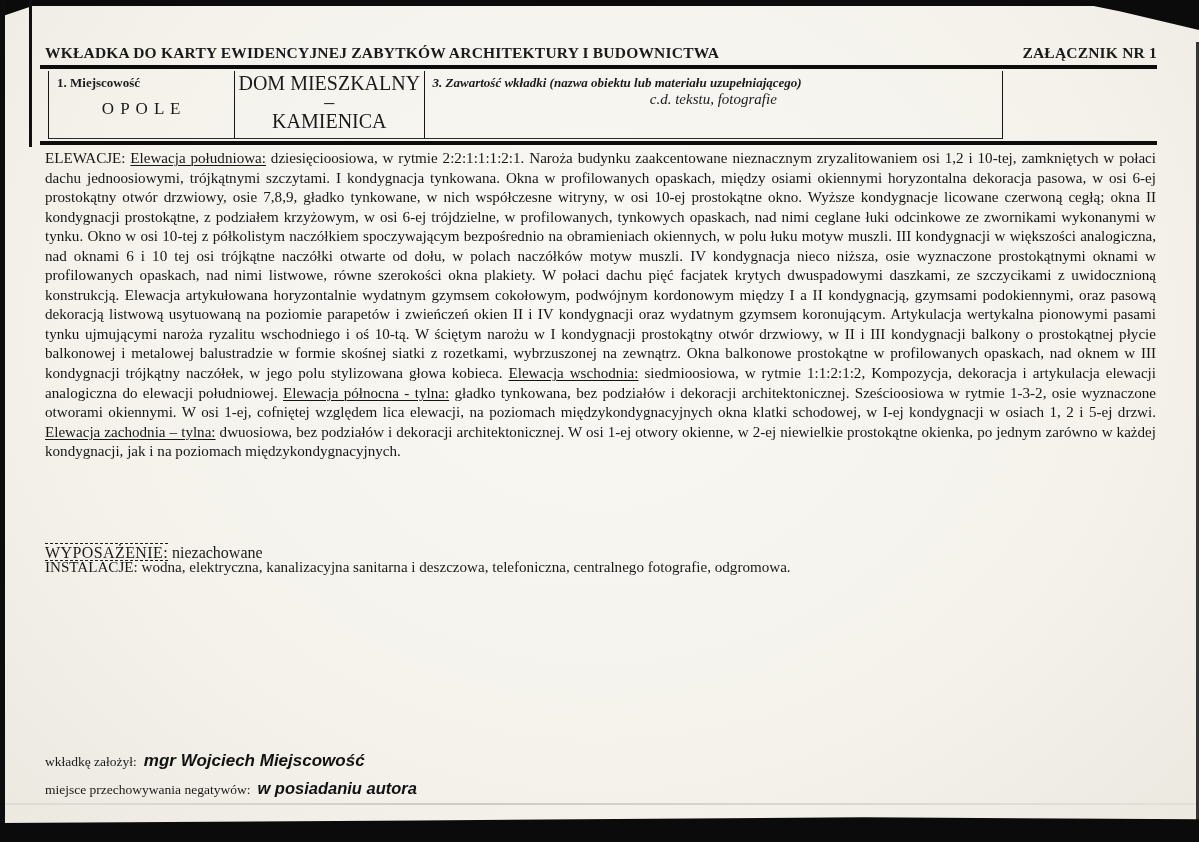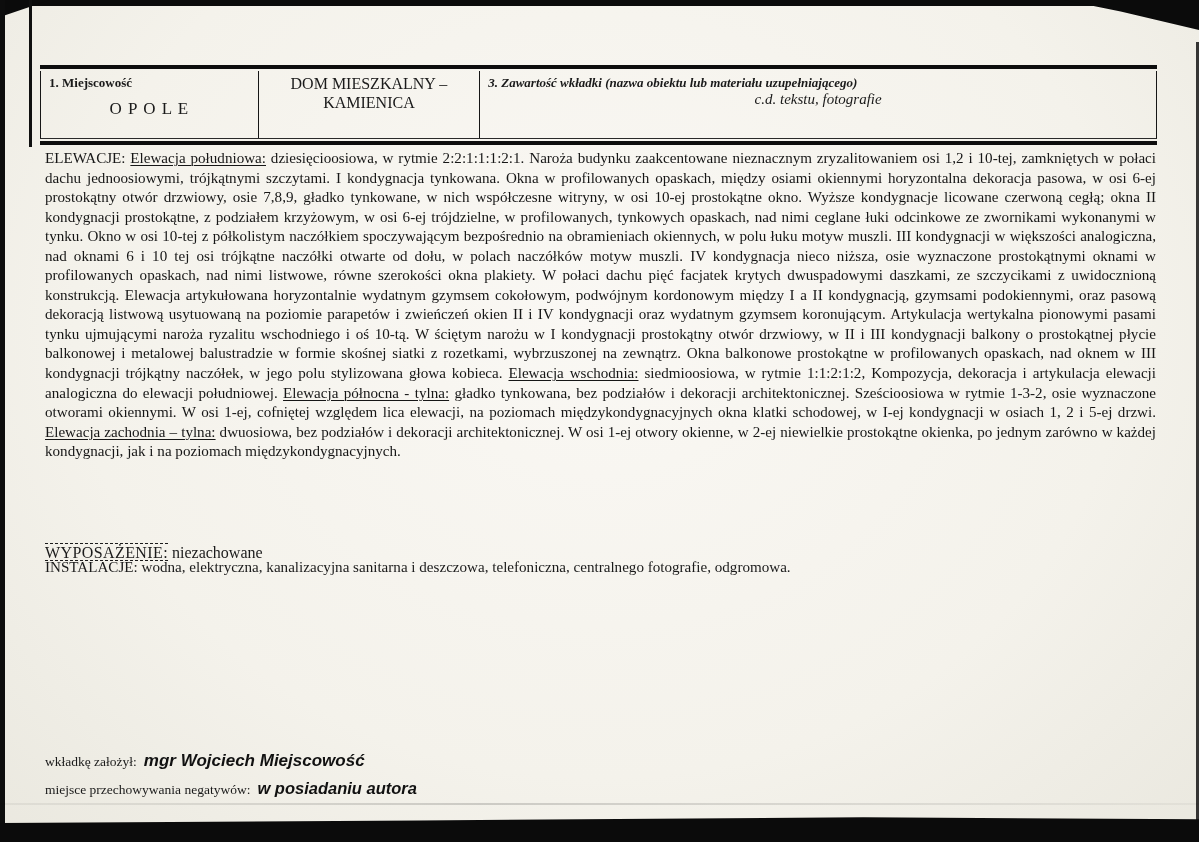--- a/index.html
+++ b/index.html
@@ -28,32 +28,32 @@
   .crease      { position:absolute; top:803px; left:0; width:100%; height:2px;
                  background:linear-gradient(90deg, rgba(0,0,0,0.05), rgba(0,0,0,0.16) 40%, rgba(0,0,0,0.04)); }
 
   
   .header { position:absolute; top:44px; left:45px; width:1112px;
             display:flex; justify-content:space-between; align-items:baseline;
             font-weight:bold; font-size:15.5px; letter-spacing:0.2px; }
   .header-rule { position:absolute; top:65px; left:40px; width:1117px; height:4px; background:#0d0d0d; }
 
   
-  .doc-table { position:absolute; top:71px; left:40px; width:1117px; height:68px;
+  .doc-table { position:absolute; top:71px; left:48px; width:955px; height:68px;
                border-left:1.5px solid #161616; border-right:1.5px solid #161616;
                border-bottom:1px solid #2a2a2a; display:flex;justify-content:space-between; }
   .doc-col { position:relative; height:100%; }
   .doc-col.c1 { width:218px; border-right:1.5px solid #161616; }
   .doc-col.c2 { width:222px; border-right:1.5px solid #161616; }
   .doc-col.c3 { width:677px;font-style:italic; }
   .cell-label { font-weight:bold; font-size:13px; padding:4px 6px 0 8px; }
   .cell-label.center { text-align:center; padding-left:4px; }
   .cell-value { text-align:center; }
   .c1 .cell-value { font-size:17px; margin-top:8px; letter-spacing:1px; }
-  .c2 .cell-value { font-size:16px; line-height:19px; margin-top:3px; }
+  .c2 .cell-value { font-size:20px; line-height:19px; margin-top:3px; }
   .c3 .cell-value { font-size:15px; }
   .table-rule { position:absolute; top:141px; left:40px; width:1117px; height:3.5px; background:#0d0d0d; }
 
   
   .body-par { position:absolute; top:149px; left:45px; width:1111px;
               font-size:15.1px; line-height:19.55px; text-align:justify; color:#161616; }
   .u { text-decoration:underline; text-decoration-thickness:1px; text-underline-offset:2px;margin-top:19px; }
 
   .wypos  { position:absolute; top:504px; left:45px; font-size:16px;margin-top:40px; }
   .wypos-label { text-decoration-line:underline overline; text-decoration-style:dashed;
@@ -74,20 +74,24 @@
 
   <div class="edge-top"></div>
   <div class="corner-tl"></div>
   <div class="corner-tr"></div>
   <div class="edge-left"></div>
   <div class="margin-line"></div>
   <div class="edge-right"></div>
   <div class="crease"></div>
   <div class="edge-bottom"></div>
 
+  <div class="header">
+    <span>WKŁADKA DO KARTY EWIDENCYJNEJ ZABYTKÓW ARCHITEKTURY I BUDOWNICTWA</span>
+    <span>ZAŁĄCZNIK NR 1</span>
+  </div>
   <div class="header-rule"></div>
 
   <div class="doc-table">
     <div class="doc-col c1">
       <div class="cell-label">1. Miejscowość</div>
       <div class="cell-value">O P O L E</div>
     </div>
     <div class="doc-col c2">
       <div class="cell-value">
         <div>DOM MIESZKALNY –</div>

